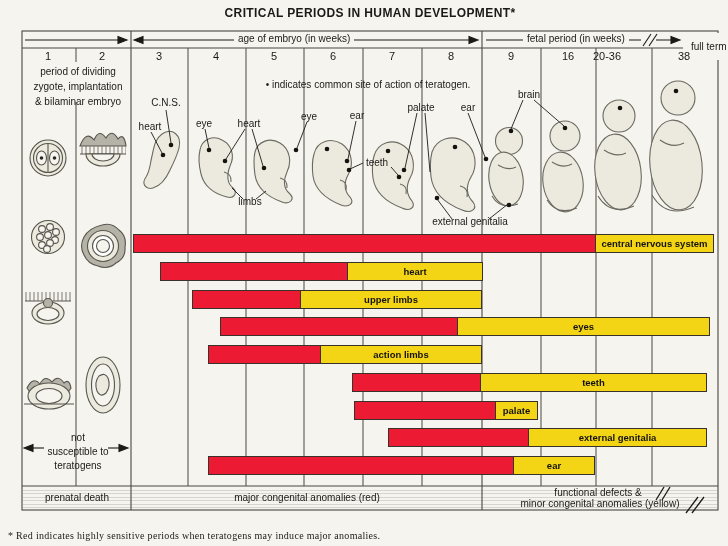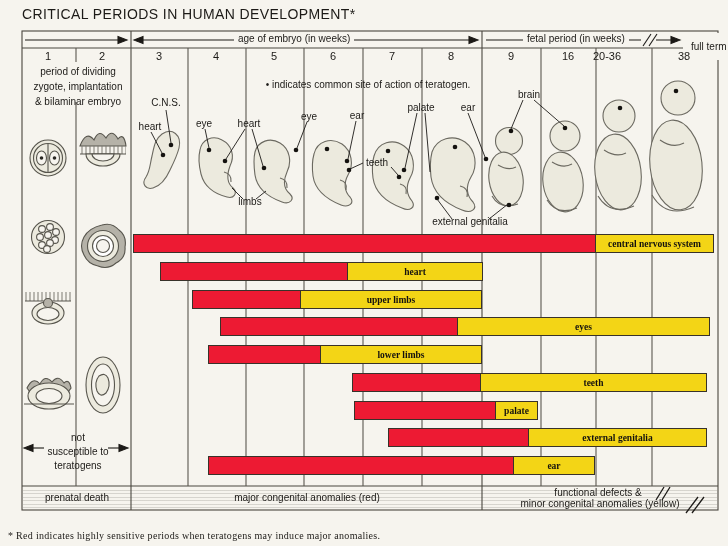--- a/index.html
+++ b/index.html
@@ -1,34 +1,34 @@
 <!DOCTYPE html>
 <html><head>
 <meta charset="utf-8">
 <style>
   html,body{margin:0;padding:0;background:#f6f4ee;}
   #stage{position:relative;width:728px;height:546px;background:#f6f4ee;overflow:hidden;
          font-family:"Liberation Sans",sans-serif;color:#1c1a17;}
   .abs{position:absolute;}
-  #title{top:6px;left:22px;width:696px;text-align:left;font-size:14px;font-weight:normal;
+  #title{top:6px;left:22px;width:696px;text-align:center;font-size:12px;font-weight:bold;
          letter-spacing:.4px;z-index:4;}
   #art{position:absolute;left:0;top:0;z-index:1;}
   #stripes{left:23px;top:487px;width:694px;height:22px;z-index:0;
     background:repeating-linear-gradient(180deg,transparent 0 2.5px,rgba(70,68,60,.18) 2.5px 3.5px);}
   .hdr-label{top:33px;font-size:10px;z-index:3;background:#f6f4ee;padding:0 4px;white-space:nowrap;}
   .small-label{position:absolute;font-size:10px;line-height:11px;text-align:center;z-index:3;
                white-space:nowrap;transform:translateX(-50%);}
   .week{position:absolute;top:50px;width:40px;margin-left:-20px;text-align:center;
         font-size:11px;z-index:3;}
   .caption{font-size:10px;line-height:15px;text-align:center;white-space:pre-line;z-index:3;}
   #left-caption{top:64px;left:26px;width:104px;text-align:center;}
   #not-susceptible{top:431px;left:26px;width:104px;line-height:14px;}
   #dot-note{top:79px;left:238px;width:260px;text-align:center;font-size:10px;z-index:3;}
   .bar{position:absolute;height:19px;display:flex;z-index:2;}
-  .seg{box-sizing:border-box;border:1px solid #38322a;height:100%;font-family:Liberation Serif, serif;}
+  .seg{box-sizing:border-box;border:1px solid #38322a;height:100%;}
   .seg.red{border-right:none;}
   .seg.yellow{display:flex;align-items:center;justify-content:center;}
   .bar-label{font-size:9.5px;font-weight:600;color:#14120f;white-space:nowrap;}
   .footer-cell{position:absolute;z-index:3;font-size:10px;text-align:center;transform:translateX(-50%);
                white-space:nowrap;}
   #footnote{top:514px;left:8px;font-size:10px;font-family:"Liberation Serif",serif;z-index:3;
             letter-spacing:.3px;margin-top:16px;}
 </style>
 </head>
 <body>
@@ -292,21 +292,21 @@
     </div>
     <div class="bar" style="left: 220px; top: 317px; width: 490px;">
       <div class="seg red" style="width: 237px; background: rgb(237, 26, 51);"></div>
       <div class="seg yellow" style="width: 253px; background: rgb(243, 213, 22);">
         <span class="bar-label">eyes</span>
       </div>
     </div>
     <div class="bar" style="left: 208px; top: 345px; width: 274px;">
       <div class="seg red" style="width: 112px; background: rgb(237, 26, 51);"></div>
       <div class="seg yellow" style="width: 162px; background: rgb(243, 213, 22);">
-        <span class="bar-label">lower limbs</span>
+        <span class="bar-label">action limbs</span>
       </div>
     </div>
     <div class="bar" style="left: 352px; top: 373px; width: 355px;">
       <div class="seg red" style="width: 128px; background: rgb(237, 26, 51);"></div>
       <div class="seg yellow" style="width: 227px; background: rgb(243, 213, 22);">
         <span class="bar-label">teeth</span>
       </div>
     </div>
     <div class="bar" style="left: 354px; top: 401px; width: 184px;">
       <div class="seg red" style="width: 141px; background: rgb(237, 26, 51);"></div>

